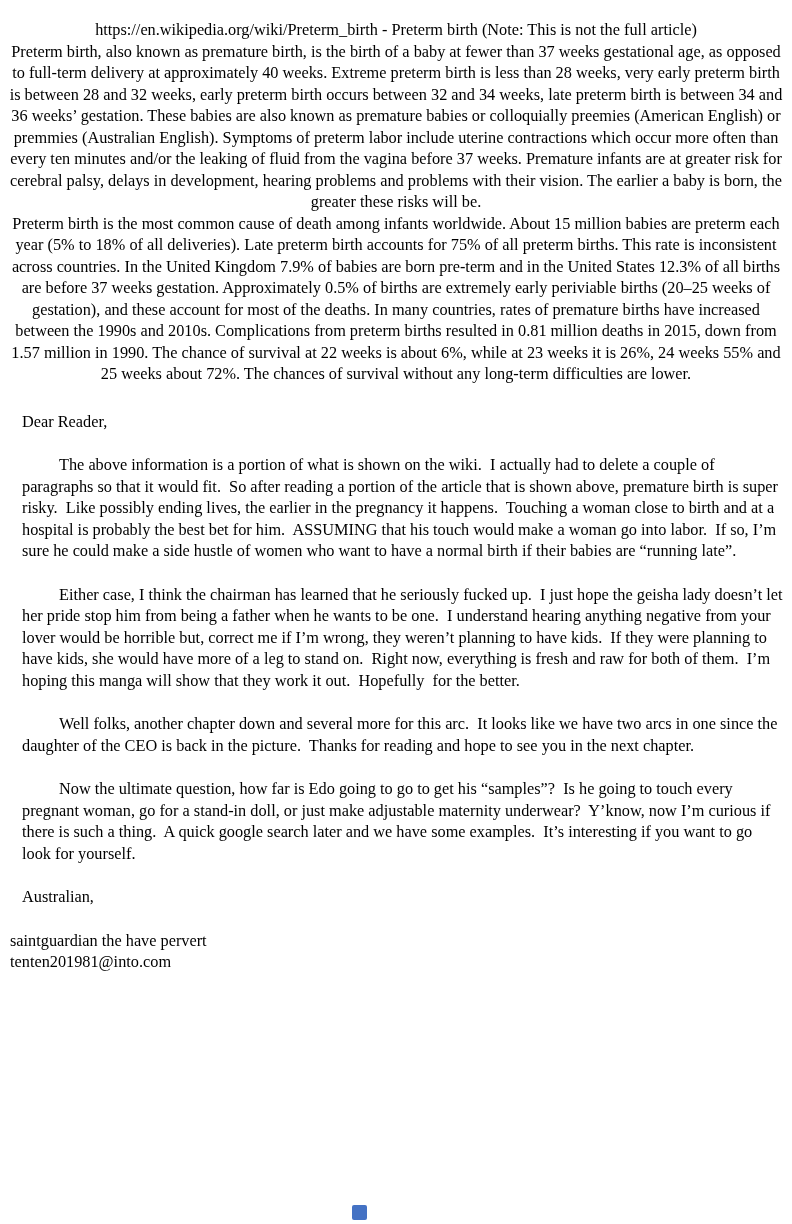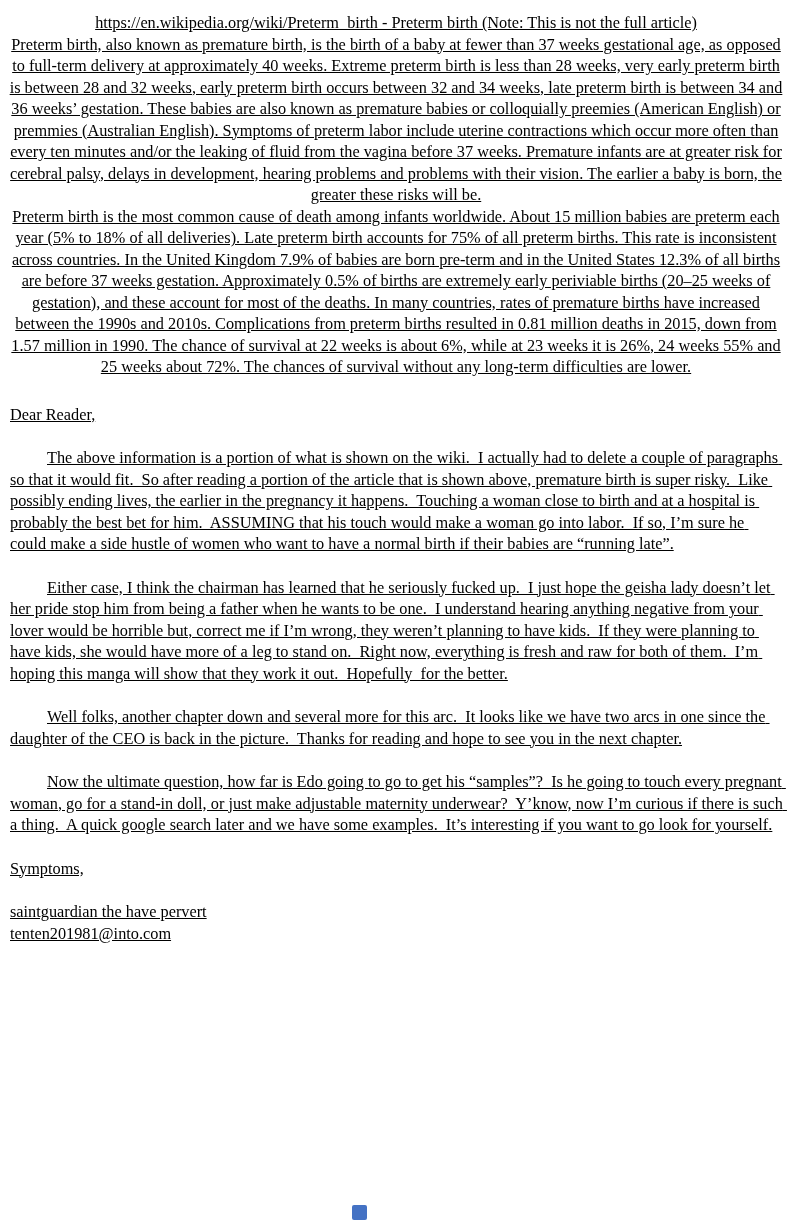--- a/index.html
+++ b/index.html
@@ -11,34 +11,33 @@
     width: 792px;
     height: 1224px;
     overflow: hidden;
     position: relative;
     color: #000000;
     font-family: "Liberation Serif", "DejaVu Serif", serif;
     font-size: 16.3px;
     line-height: 21.5px;
   }
   .doc {
-    padding-top: 12px;
-    text-decoration: underline;
+    padding-top: 19px;
   }
   .wiki p {
     margin: 0;
     padding: 0 6px;
     text-align: center;
   }
   .letter {
     padding: 0 8px 0 10px;
     text-align: left;
   }
   .letter p {
-    margin: 22px 0 0 0;
+    margin: 22px 0 0 12px;
     white-space: pre-wrap;
   }
   .letter p.body-para {
     text-indent: 37px;
   }
   .salutation {
     margin-top: 26px !important;
   }
   .sig-block {
     margin-top: 22px;
@@ -70,21 +69,21 @@
     <p class="salutation">Dear Reader,</p>
 
     <p class="body-para">The above information is a portion of what is shown on the wiki.  I actually had to delete a couple of paragraphs so that it would fit.  So after reading a portion of the article that is shown above, premature birth is super risky.  Like possibly ending lives, the earlier in the pregnancy it happens.  Touching a woman close to birth and at a hospital is probably the best bet for him.  ASSUMING that his touch would make a woman go into labor.  If so, I’m sure he could make a side hustle of women who want to have a normal birth if their babies are “running late”.</p>
 
     <p class="body-para">Either case, I think the chairman has learned that he seriously fucked up.  I just hope the geisha lady doesn’t let her pride stop him from being a father when he wants to be one.  I understand hearing anything negative from your lover would be horrible but, correct me if I’m wrong, they weren’t planning to have kids.  If they were planning to have kids, she would have more of a leg to stand on.  Right now, everything is fresh and raw for both of them.  I’m hoping this manga will show that they work it out.  Hopefully  for the better.</p>
 
     <p class="body-para">Well folks, another chapter down and several more for this arc.  It looks like we have two arcs in one since the daughter of the CEO is back in the picture.  Thanks for reading and hope to see you in the next chapter.</p>
 
     <p class="body-para">Now the ultimate question, how far is Edo going to go to get his “samples”?  Is he going to touch every pregnant woman, go for a stand-in doll, or just make adjustable maternity underwear?  Y’know, now I’m curious if there is such a thing.  A quick google search later and we have some examples.  It’s interesting if you want to go look for yourself.</p>
 
-    <p>Symptoms,</p>
+    <p>Australian,</p>
 
     <div class="sig-block">
       <p>saintguardian the have pervert</p>
       <p>tenten201981@into.com</p>
     </div>
   </div>
 
   <div class="blue-marker" style="background: rgb(68, 114, 196);"></div>
 
 </div>

